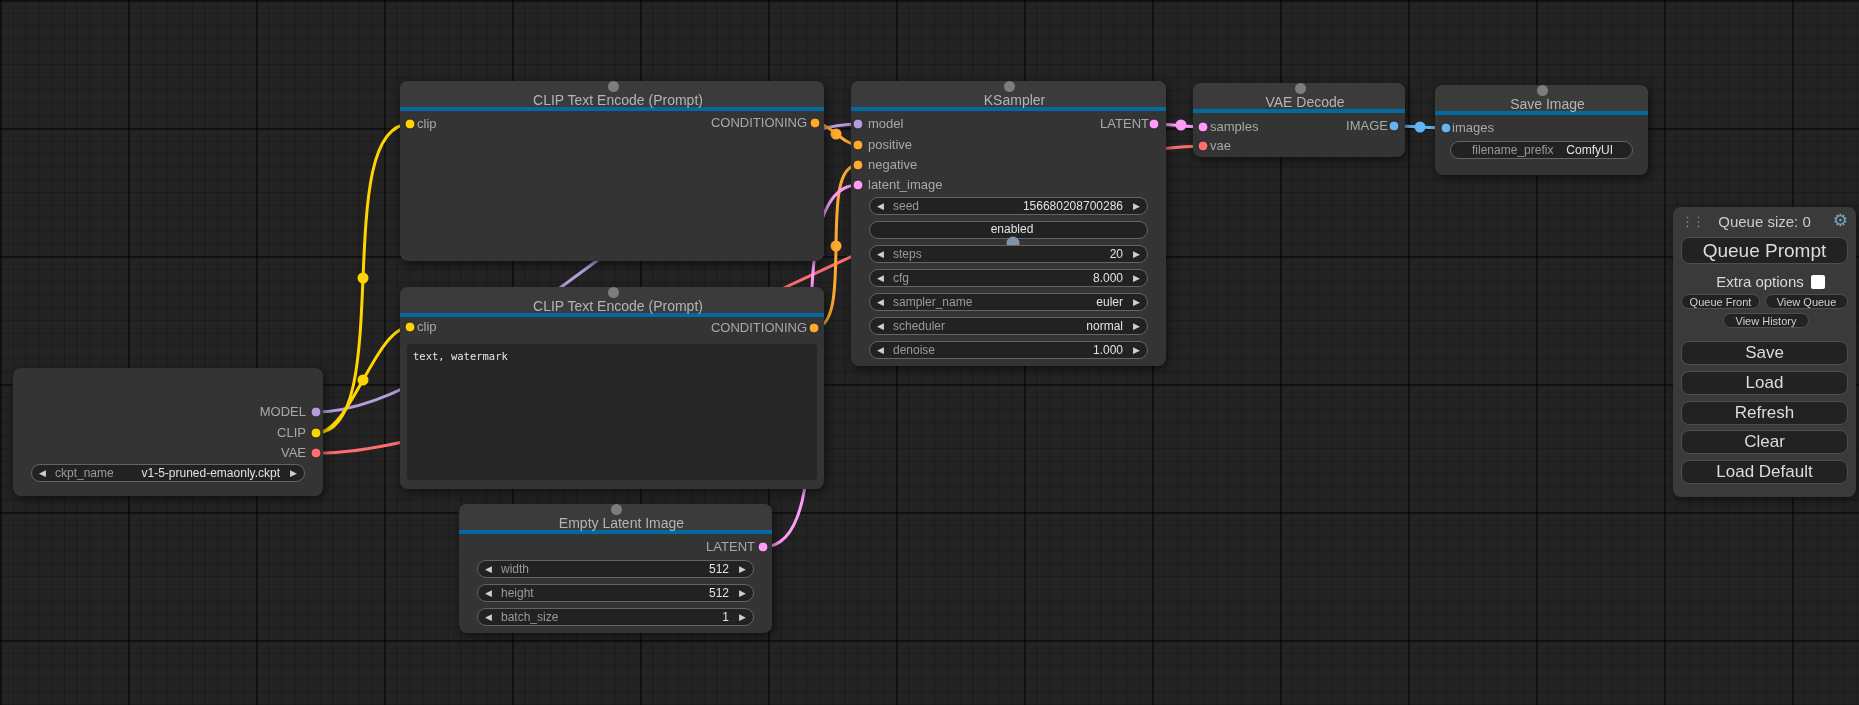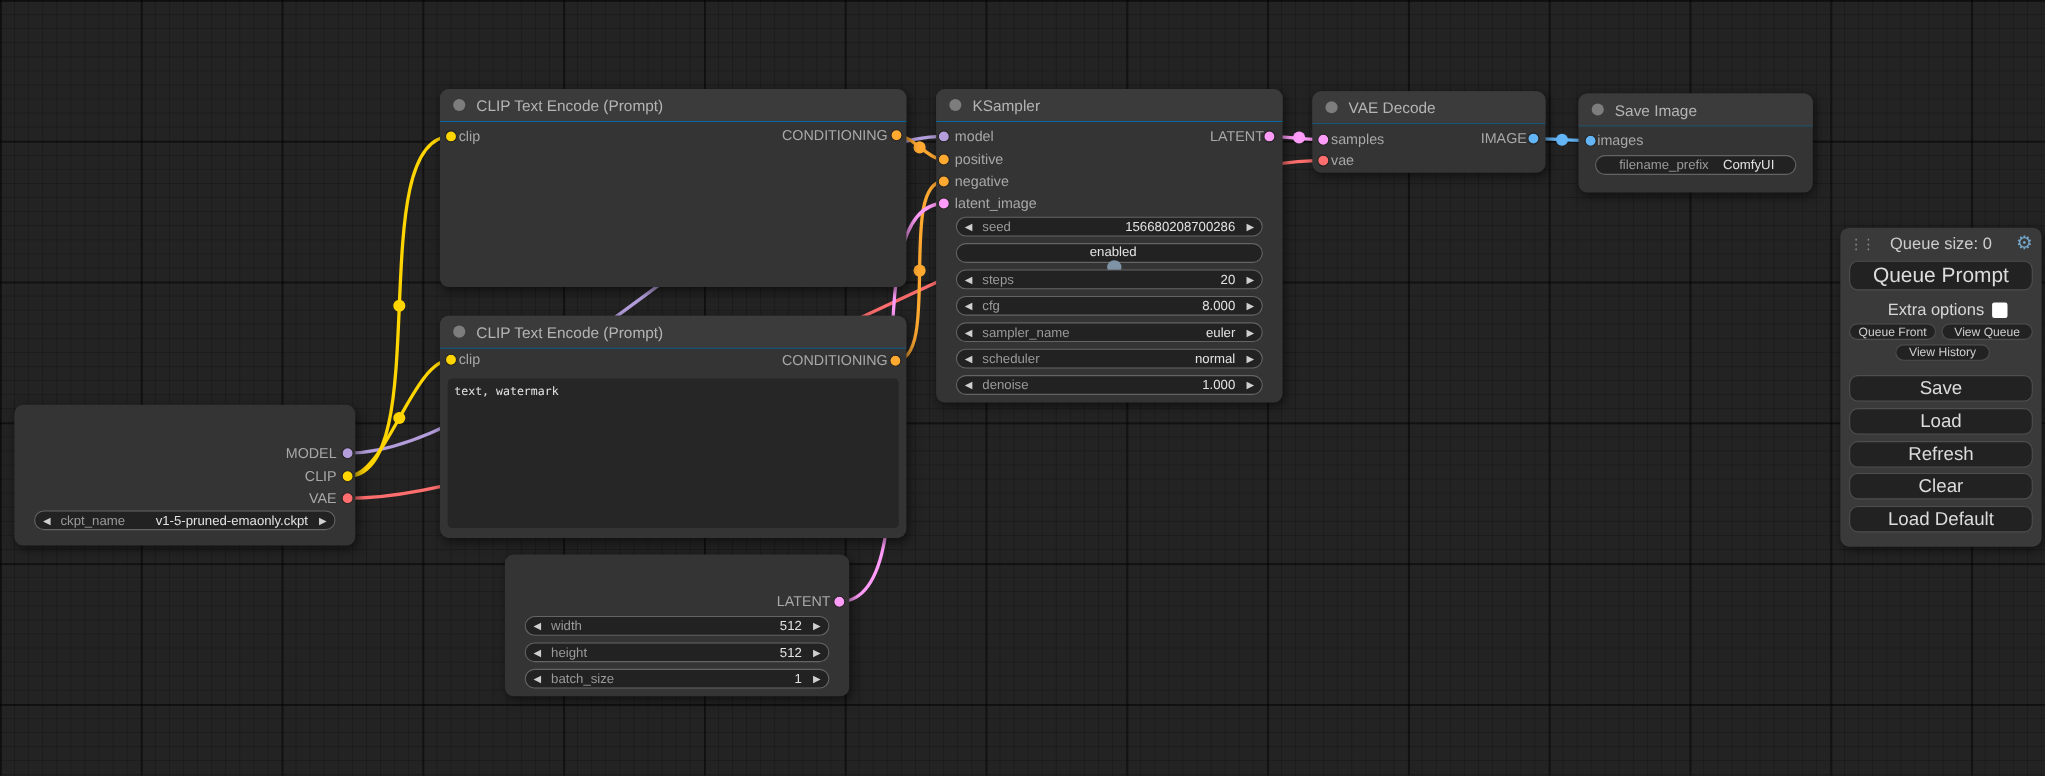--- a/index.html
+++ b/index.html
@@ -16,21 +16,21 @@
   }
   svg.layer{position:absolute;left:0;top:0;z-index:1;pointer-events:none;}
   svg.layer.ports{z-index:3;}
   svg.layer path{pointer-events:stroke;}
   svg.layer circle{pointer-events:auto;}
 
   .node{position:absolute;z-index:2;background:#343434;border-radius:8px;
         box-shadow:2px 3px 10px rgba(0,0,0,.55);}
   .ntitle{position:absolute;left:0;right:0;top:0;height:30px;background:#3b3b3b;
         border-radius:8px 8px 0 0;display:flex;align-items:center;padding-left:12px;
-        box-sizing:border-box;border-bottom:1px solid #0369a1;}
+        box-sizing:border-box;border-bottom:4px solid #0369a1;flex-direction:column;}
   .ndot{width:11px;height:11px;border-radius:50%;background:#7d7d7d;margin-right:10px;flex:none;}
   .ntext{color:#b4b4b4;font-size:14px;white-space:nowrap;}
   .slot{position:absolute;font-size:13px;color:#a8a8a8;line-height:16px;white-space:nowrap;}
   .slot.in{left:17px;}
   .slot.out{right:17px;}
   .widget{position:absolute;left:18px;right:18px;height:18px;background:#222;
         border:1px solid #646464;border-radius:10px;display:flex;align-items:center;
         box-sizing:border-box;font-size:12px;padding:0 7px;}
   .warrow{color:#cfcfcf;font-size:9px;flex:none;width:13px;line-height:18px;}
   .warrow.r{text-align:right;}
@@ -165,20 +165,24 @@
   </div>
   <div class="widget" style="top:260px">
     <span class="warrow">◀</span>
     <span class="wlabel">denoise</span>
     <span class="wvalue">1.000</span>
     <span class="warrow r">▶</span>
   </div>
 </div>
 
 <div class="node" style="left:459px;top:504px;width:313px;height:129px;">
+  <div class="ntitle">
+    <span class="ndot"></span>
+    <span class="ntext">Empty Latent Image</span>
+  </div>
   <span class="slot out" style="top:35px">LATENT</span>
   <div class="widget" style="top:56px">
     <span class="warrow">◀</span>
     <span class="wlabel">width</span>
     <span class="wvalue">512</span>
     <span class="warrow r">▶</span>
   </div>
   <div class="widget" style="top:80px">
     <span class="warrow">◀</span>
     <span class="wlabel">height</span>

